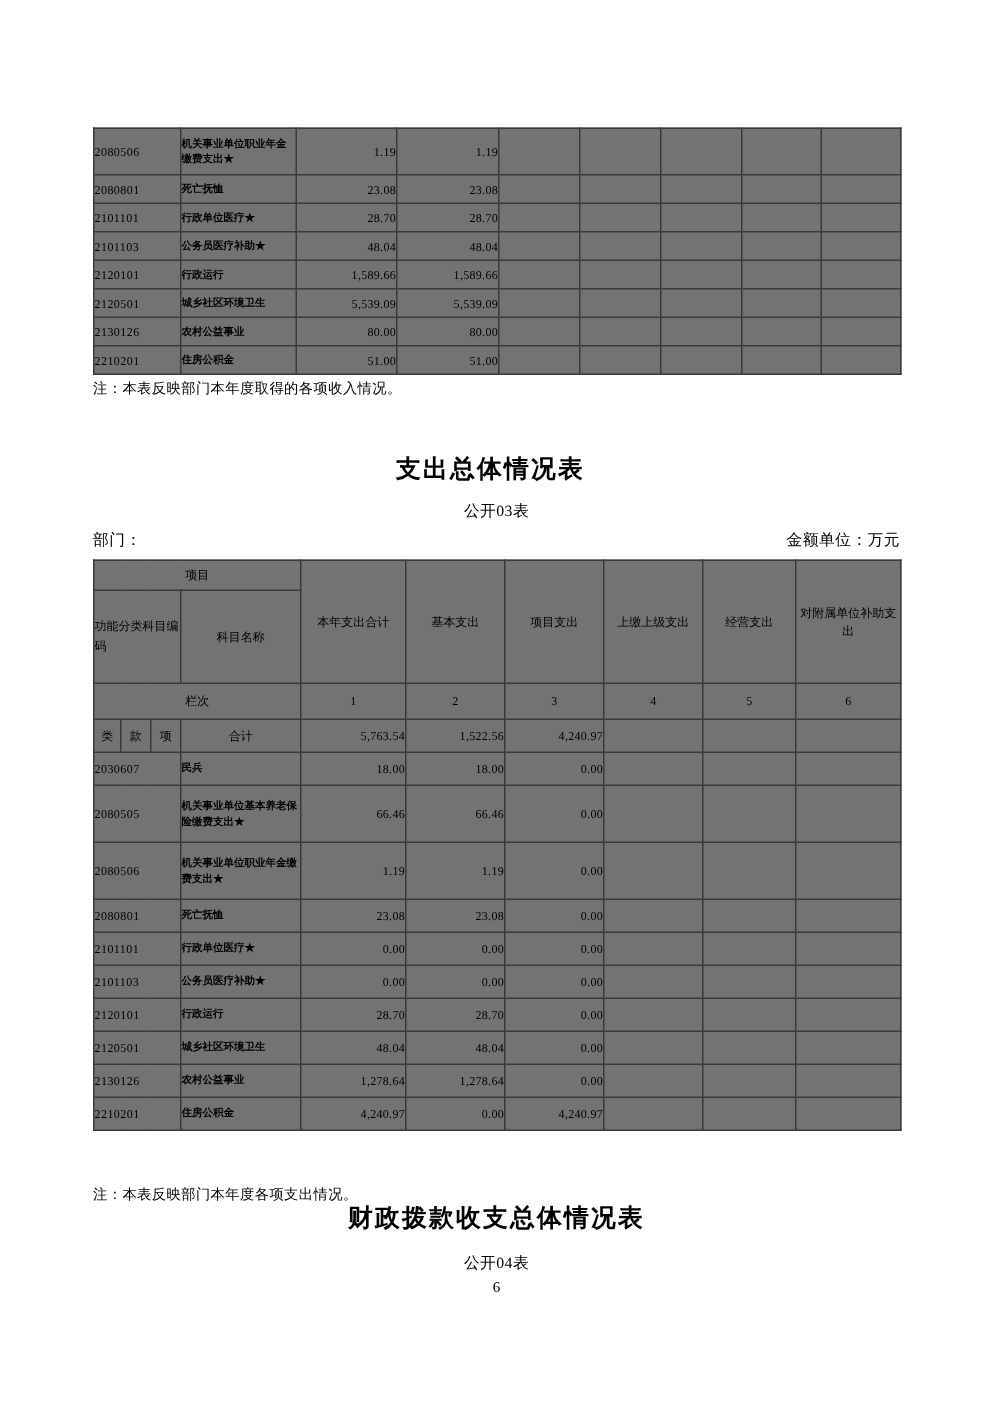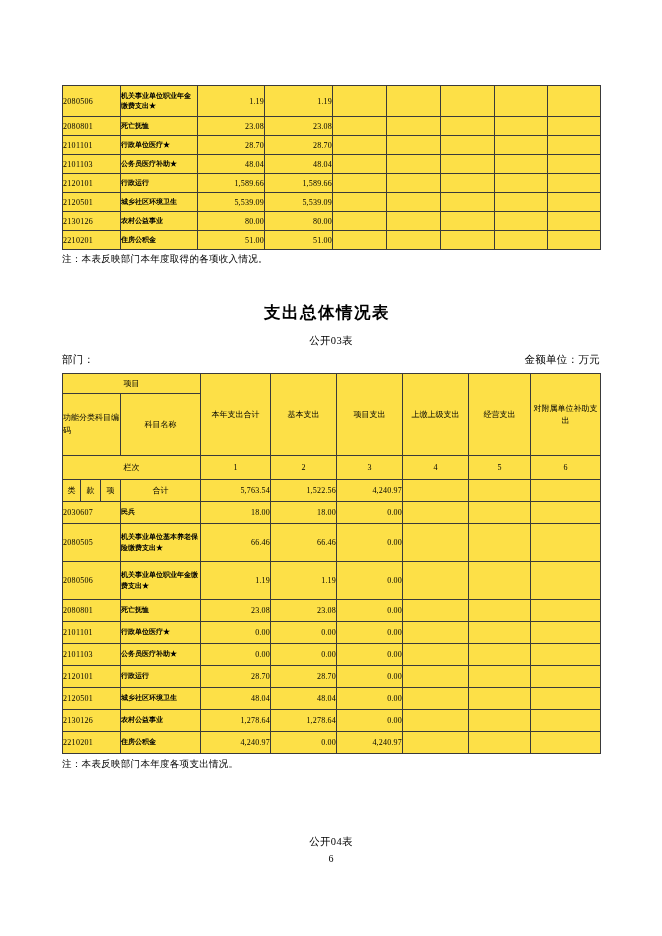--- a/index.html
+++ b/index.html
@@ -1,19 +1,19 @@
 <!DOCTYPE html>
 <html><head>
 <meta charset="utf-8">
 <style>
   html,body{margin:0;padding:0;}
   body{background:#ffffff;font-family:"Liberation Serif","DejaVu Serif",serif;color:#000;}
   .page{position:relative;width:662px;height:936px;background:#ffffff;margin:0 auto;overflow:hidden;}
   .abs{position:absolute;}
-  table.grid{border-collapse:collapse;table-layout:fixed;width:538px;background:#fde047;}
+  table.grid{border-collapse:collapse;table-layout:fixed;width:538px;background:#737373;}
   table.grid td{border:1px solid #3a3a3a;overflow:hidden;vertical-align:middle;padding:0;}
   td.code{font-size:8px;text-align:left;padding-left:5px;letter-spacing:.3px;}
   td.name{font-size:7px;text-align:left;padding:1px 2px 1px 4px;line-height:1.5;font-weight:bold;}
   td.num{font-size:8px;text-align:right;padding-right:7px;letter-spacing:.2px;}
   td.hdr{font-size:8px;text-align:center;padding:1px 2px;line-height:1.5;}
   td.hdr-code{font-size:8px;text-align:left;padding:1px 4px;line-height:1.6;}
   td.ctr{font-size:8px;text-align:center;}
   tr.h31{height:31px;} tr.h19{height:19px;}
   tr.h20{height:20px;margin-left:48px;} tr.h62{height:62px;} tr.h24{height:24px;} tr.h22{height:22px;} tr.h38{height:38px;}
   .note{font-size:9.5px;letter-spacing:.3px;}
@@ -285,19 +285,20 @@
         <td class="num">4,240.97</td>
         <td class="num">0.00</td>
         <td class="num">4,240.97</td>
         <td></td>
           <td></td>
           <td></td>
       </tr>
     </tbody>
   </table>
 
-  <div class="note abs" style="left:62px;top:758px;">注：本表反映部门本年度各项支出情况。</div>
-
+  <div class="note abs" style="left:62px;top:790px;">注：本表反映部门本年度各项支出情况。</div>
+
+  <div class="title abs" style="left:62px;top:801px;">财政拨款收支总体情况表</div>
   <div class="lbl right abs" style="left:62px;top:835px;">公开04表</div>
 
   <div class="pagenum abs" style="left:0;top:853px;">6</div>
 
 </div>
 
 </body></html>

